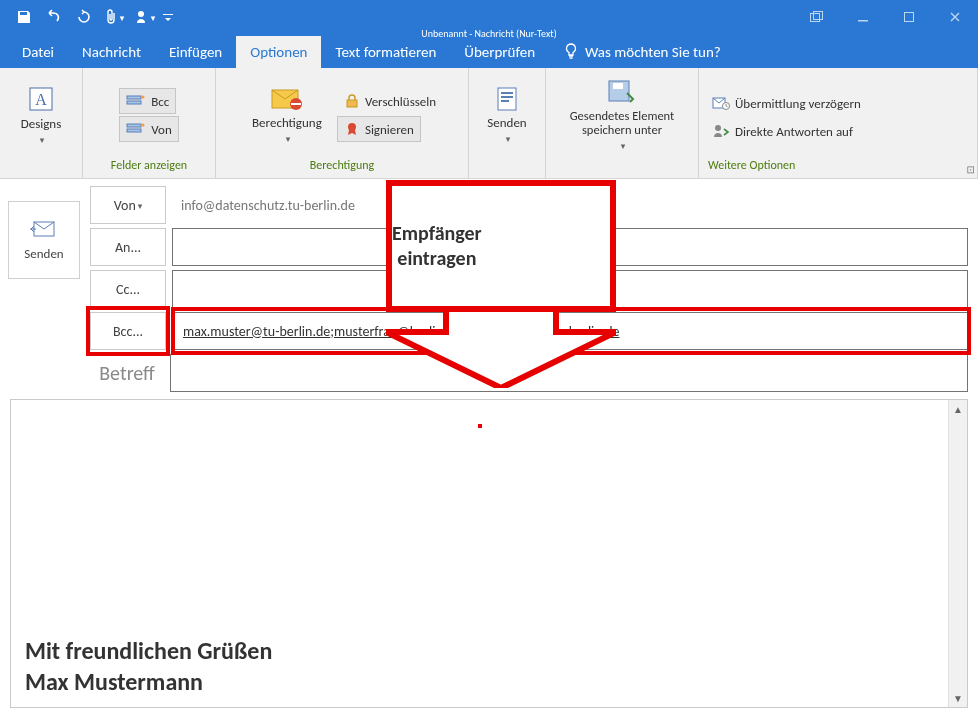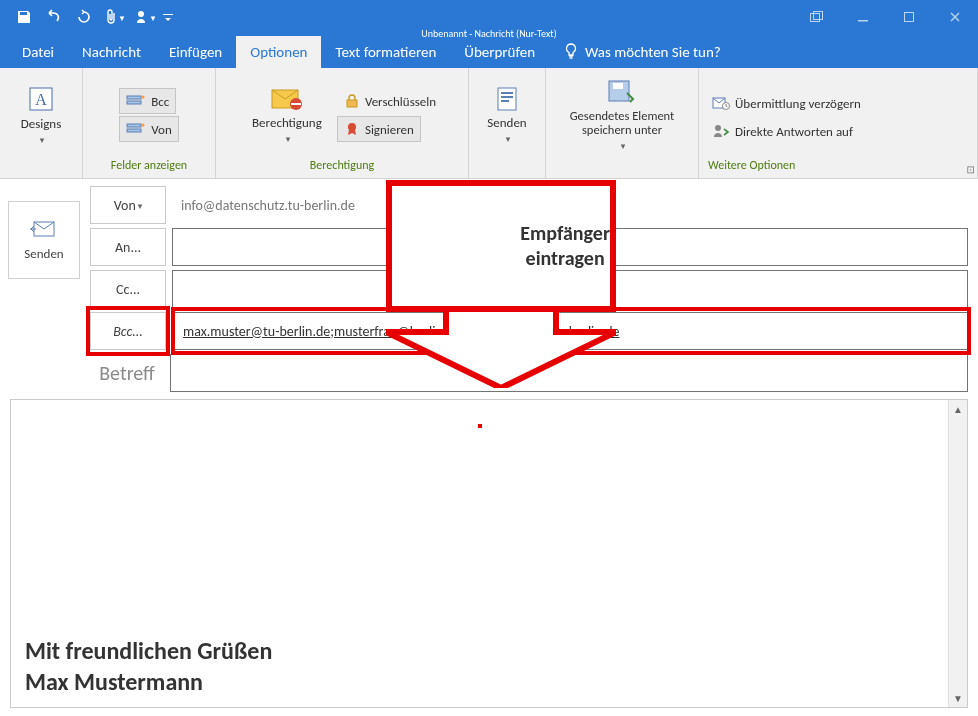--- a/index.html
+++ b/index.html
@@ -37,33 +37,33 @@
 .send-box{width:70px;height:76px;border:1px solid #d0d0d0;display:flex;flex-direction:column;align-items:center;justify-content:center;gap:6px;font-size:13px;color:#444;margin-top:14px;}
 .fields{flex:1;display:flex;flex-direction:column;gap:6px;position:relative;}
 .field-row{display:flex;align-items:center;gap:6px;height:36px;}
 .field-btn{width:74px;height:36px;border:1px solid #cacaca;display:flex;align-items:center;justify-content:center;font-size:14px;color:#444;background:#fff;}
 .field-label{width:74px;text-align:center;font-size:20px;color:#8a8a8a;}
 .field-input{flex:1;height:36px;border:1px solid #737373;padding:0 8px;font-size:14px;color:#444;display:flex;align-items:center;outline:none;background:#fff;}
 .field-input.link{color:#333;}
 .field-input.link .addr{text-decoration:underline;}
 .hl-border-bcc-inp{position:relative;}
 .hl-border-bcc-inp::after{content:"";position:absolute;left:-4px;right:-4px;top:-6px;bottom:-6px;border:4px solid #e60000;pointer-events:none;}
-.bcc-btn-outer{position:relative;margin-right:2px;font-style:italic;}
+.bcc-btn-outer{position:relative;margin-right:2px;}
 .bcc-btn-outer::after{content:"";position:absolute;left:-4px;right:-4px;top:-6px;bottom:-6px;border:4px solid #e60000;pointer-events:none;}
 
 
 .body-wrap{flex:1;display:flex;flex-direction:row;border:1px solid #cacaca;margin:6px 10px 8px 10px;}
 .body-text{flex:1;padding:10px 14px;font-size:24px;font-family:"Calibri",sans-serif;display:flex;flex-direction:column;justify-content:flex-end;line-height:1.3;font-weight:bold;}
 .body-text .cursor-dot{width:4px;height:4px;background:#e60000;margin:14px auto 0 auto;}
 .scroll-col{width:18px;background:#f1f1f1;display:flex;flex-direction:column;justify-content:space-between;border-left:1px solid #e0e0e0;}
 .scroll-arrow{height:18px;display:flex;align-items:center;justify-content:center;color:#666;font-size:10px;}
 
 
 .annotation{position:absolute;top:180px;left:386px;width:260px;height:200px;pointer-events:none;z-index:50;}
-.annot-box{width:218px;height:120px;border:6px solid #e60000;background:#fff;display:flex;align-items:center;justify-content:flex-end;font-size:20px;font-weight:700;text-align:center;line-height:1.25;font-family:"Calibri",sans-serif;}
+.annot-box{width:218px;height:120px;border:6px solid #e60000;background:#fff;display:flex;align-items:center;justify-content:flex-start;font-size:20px;font-weight:700;text-align:center;line-height:1.25;font-family:"Calibri",sans-serif;}
 .annot-arrow{width:230px;height:76px;}
 
 .dropdown-caret{font-size:9px;margin-left:2px;color:inherit;}
 </style>
 </head>
 <body>
 <div class="window">
 
 <div class="titlebar">
   <div class="qat">

